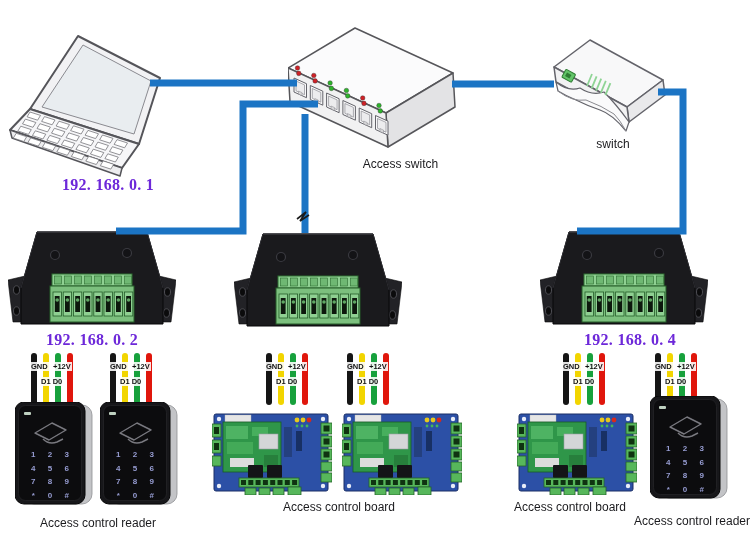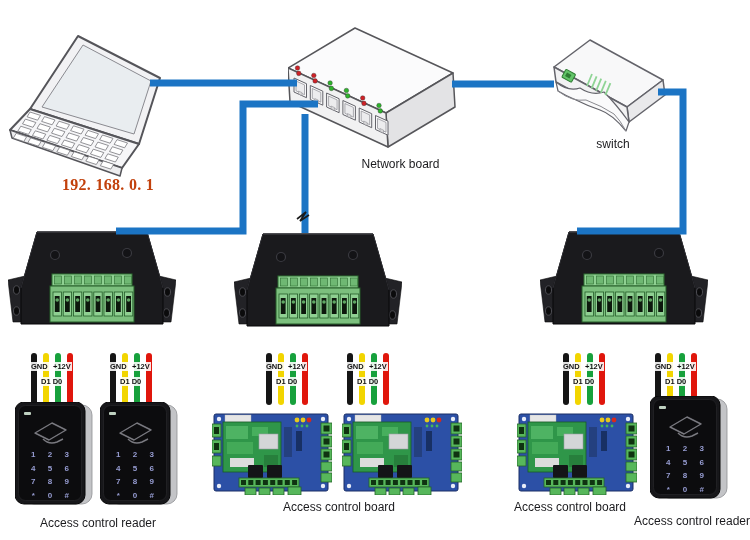--- a/index.html
+++ b/index.html
@@ -1,20 +1,20 @@
 <!DOCTYPE html>
 <html><head>
 <meta charset="utf-8">
 <style>
   html,body{margin:0;padding:0;background:#fff;}
   .stage{position:relative;width:750px;height:540px;background:#ffffff;overflow:hidden;
          font-family:"Liberation Sans",sans-serif;}
   .abs{position:absolute;}
   .lbl{font:12px "Liberation Sans",sans-serif;color:#1b1b1e;text-align:center;white-space:nowrap;}
-  .ip{font:bold 16px "Liberation Serif",serif;color:#c2410c;text-align:center;
+  .ip{font:bold 16px "Liberation Serif",serif;color:#6d28d9;text-align:center;
       letter-spacing:.3px;white-space:nowrap;}
   .dev{position:absolute;z-index:2;}
   .cables{position:absolute;left:0;top:0;z-index:3;pointer-events:none;}
   .wire-group{position:absolute;width:44px;height:54px;z-index:2;}
   .wire{position:absolute;top:0;width:6px;height:52px;border-radius:3px;background:#222;}
   .wlabel{position:absolute;font:bold 7.5px "Liberation Sans",sans-serif;color:#101010;
           background:rgba(255,255,255,.88);padding:0 1px;white-space:nowrap;z-index:3;}
   .keypad{position:absolute;display:grid;grid-template-columns:repeat(3,1fr);
           grid-auto-rows:1fr;justify-items:center;align-items:center;
           color:rgba(162,168,226,.92);font:bold 8px "Liberation Sans",sans-serif;}
@@ -230,21 +230,21 @@
       <circle cx="42.1" cy="57" r="2.3" fill="#2eb42c"></circle>
         <circle cx="43.4" cy="62.4" r="2.3" fill="#2eb42c"></circle>
       <circle cx="58.4" cy="64.5" r="2.3" fill="#2eb42c"></circle>
         <circle cx="59.7" cy="69.9" r="2.3" fill="#2eb42c"></circle>
       <circle cx="74.7" cy="72" r="2.3" fill="#cf2127"></circle>
         <circle cx="76" cy="77.4" r="2.3" fill="#cf2127"></circle>
       <circle cx="91" cy="79.5" r="2.3" fill="#2eb42c"></circle>
         <circle cx="92.3" cy="84.9" r="2.3" fill="#2eb42c"></circle>
     </g>
   </svg>
-  <div class="abs lbl" style="left:323px;top:157px;width:155px">Network board</div>
+  <div class="abs lbl" style="left:323px;top:157px;width:155px">Access switch</div>
 
   <svg class="dev" style="left:546px;top:34px" width="125" height="103" viewBox="0 0 125 103">
     <polygon points="8,33 44,6 117,46 81,73" fill="#f8f8f9" stroke="#63636a" stroke-width="1.5" stroke-linejoin="round"></polygon>
     <polygon points="81,73 117,46 119,61 83,88" fill="#e9e9eb" stroke="#63636a" stroke-width="1.5" stroke-linejoin="round"></polygon>
     <polygon points="8,33 81,73 83,88 10,48" fill="#f2f2f3" stroke="#63636a" stroke-width="1.5" stroke-linejoin="round"></polygon>
     <path d="M10,48 Q22,58 34,54 Q46,62 58,58 Q70,70 83,88 L80,97 Q66,80 54,76 Q42,72 30,66 Q20,62 12,57 Z" fill="#fafafb" stroke="#63636a" stroke-width="1.2" stroke-linejoin="round"></path>
     <path d="M12,57 Q26,68 40,66 Q56,72 68,80 Q74,86 80,97" fill="none" stroke="#8a8a90" stroke-width="1"></path>
     <g transform="rotate(29 22 42)">
       <rect x="17" y="37" width="11" height="9" rx="1" fill="#63c469" stroke="#2e7d33" stroke-width="1"></rect>
       <rect x="19.5" y="39.5" width="5" height="4" fill="#2e7d33"></rect>
@@ -262,20 +262,22 @@
   <svg class="dev" style="left:8px;top:230px" width="168" height="102" viewBox="0 0 168 102">
       <use href="#sym-converter"></use>
     </svg>
   <svg class="dev" style="left:234px;top:232px" width="168" height="102" viewBox="0 0 168 102">
       <use href="#sym-converter"></use>
     </svg>
   <svg class="dev" style="left:540px;top:230px" width="168" height="102" viewBox="0 0 168 102">
       <use href="#sym-converter"></use>
     </svg>
 
+  <div class="abs ip" style="left:12px;top:331px;width:160px">192. 168. 0. 2</div>
+  <div class="abs ip" style="left:550px;top:331px;width:160px">192. 168. 0. 4</div>
 
   <div class="wire-group" style="left:31px;top:353px">
     <span class="wire" style="left: 0px; background: rgb(21, 21, 21);"></span>
     <span class="wire" style="left: 12px; background: rgb(242, 213, 0);"></span>
     <span class="wire" style="left: 24px; background: rgb(23, 161, 60);"></span>
     <span class="wire" style="left: 36px; background: rgb(224, 22, 12);"></span>
     <span class="wlabel" style="left:-1px;top:9px">GND</span>
     <span class="wlabel" style="left:9px;top:24px">D1 D0</span>
     <span class="wlabel" style="left:21px;top:9px">+12V</span>
   </div>

